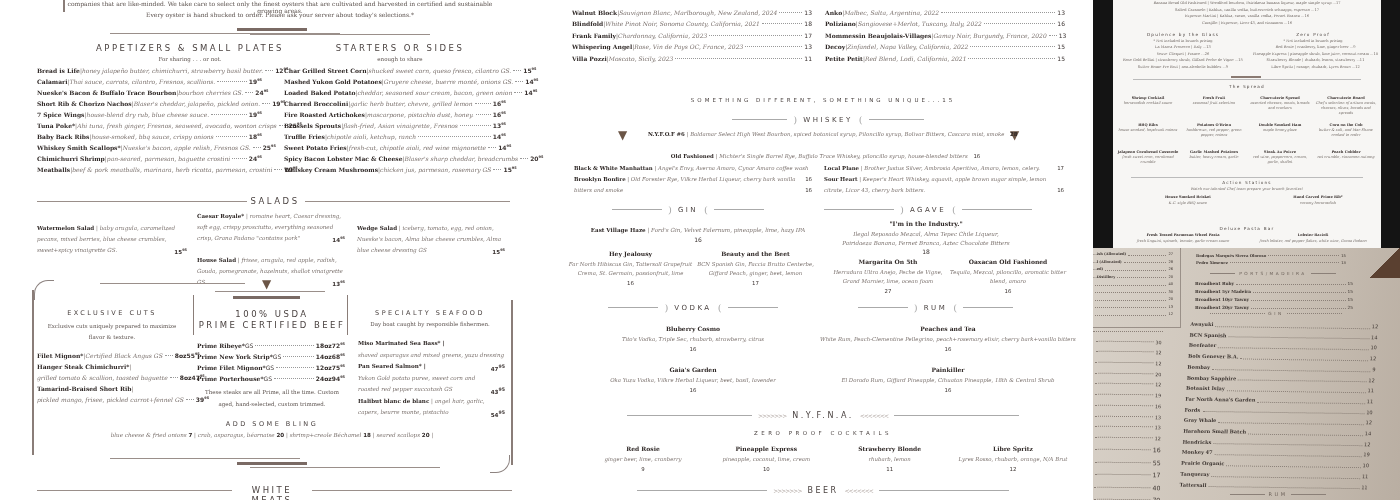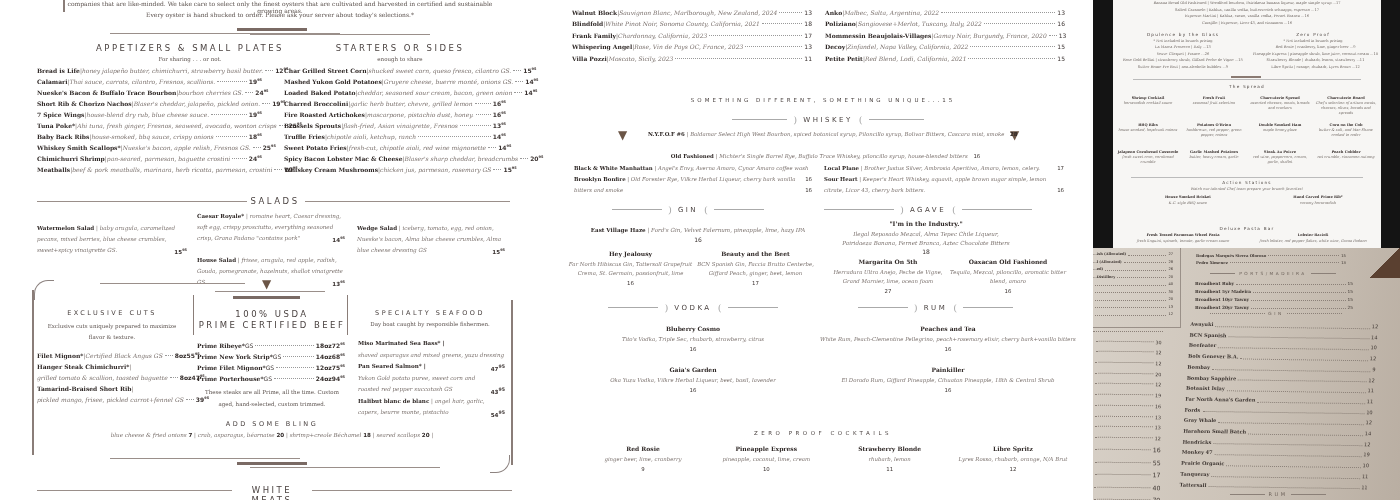--- a/index.html
+++ b/index.html
@@ -522,20 +522,27 @@
         <div class="it" style="line-height: 9px;">White Rum, Peach-Clementine Pellegrino, peach+rosemary elixir, cherry bark+vanilla bitters</div>
         <div class="sans" style="margin-top: 2px;">16</div>
       </div>
       <div style="width: 270px; text-align: center; font-size: 5.4px; margin-bottom: 14px;">
         <div class="b" style="font-size: 6px; margin-bottom: 3px;">Painkiller</div>
         <div class="it" style="line-height: 9px;">El Dorado Rum, Giffard Pineapple, Cihuatan Pineapple, 18th &amp; Central Shrub</div>
         <div class="sans" style="margin-top: 2px;">16</div>
       </div>
     </div>
 
+  <div class="hdr" style="left:50px;top:411px;width:430px;">
+    <span class="ln" style="width:125px;"></span>
+    <span class="chev">&gt;&gt;&gt;&gt;&gt;&gt;&gt;</span>
+    <span class="caps" style="font-size:8px;">N.Y.F.N.A.</span>
+    <span class="chev">&lt;&lt;&lt;&lt;&lt;&lt;&lt;</span>
+    <span class="ln" style="width:125px;"></span>
+  </div>
   <div class="caps" style="position:absolute;left:50px;top:430px;width:430px;text-align:center;font-size:5.5px;letter-spacing:3.5px;">Zero Proof Cocktails</div>
   <div id="nyfna-items" style="position:absolute;left:30px;top:445px;width:480px;display:flex;justify-content:space-between;">
       <div style="width: 110px; text-align: center; font-size: 5.4px; margin-bottom: 0px;">
         <div class="b" style="font-size: 6px; margin-bottom: 3px;">Red Rosie</div>
         <div class="it" style="line-height: 9px;">ginger beer, lime, cranberry</div>
         <div class="sans" style="margin-top: 2px;">9</div>
       </div>
       <div style="width: 110px; text-align: center; font-size: 5.4px; margin-bottom: 0px;">
         <div class="b" style="font-size: 6px; margin-bottom: 3px;">Pineapple Express</div>
         <div class="it" style="line-height: 9px;">pineapple, coconut, lime, cream</div>
@@ -546,20 +553,27 @@
         <div class="it" style="line-height: 9px;">rhubarb, lemon</div>
         <div class="sans" style="margin-top: 2px;">11</div>
       </div>
       <div style="width: 110px; text-align: center; font-size: 5.4px; margin-bottom: 0px;">
         <div class="b" style="font-size: 6px; margin-bottom: 3px;">Libre Spritz</div>
         <div class="it" style="line-height: 9px;">Lyres Rosso, rhubarb, orange, N/A Brut</div>
         <div class="sans" style="margin-top: 2px;">12</div>
       </div>
     </div>
 
+  <div class="hdr" style="left:60px;top:486px;width:410px;">
+    <span class="ln" style="width:130px;"></span>
+    <span class="chev">&gt;&gt;&gt;&gt;&gt;&gt;&gt;</span>
+    <span class="caps" style="font-size:8px;">Beer</span>
+    <span class="chev">&lt;&lt;&lt;&lt;&lt;&lt;&lt;</span>
+    <span class="ln" style="width:130px;"></span>
+  </div>
 </div>
 
 <div class="panel" id="p3">
   <div class="photo-page" id="photo-page">
       <div class="pp " style="left: 10px; top: 1px; width: 248px;">Banana Bread Old Fashioned | Woodford bourbon, Pairidaeza banana liqueur, maple simple syrup ...17</div>
       <div class="pp " style="left: 10px; top: 7.5px; width: 248px;">Salted Caramelo | Kahlua, vanilla vodka, butterscotch schnapps, espresso ...17</div>
       <div class="pp " style="left: 10px; top: 14px; width: 248px;">Espresso Martini | Kahlua, cacao, vanilla vodka, Fernet Branca ...16</div>
       <div class="pp " style="left: 10px; top: 20.5px; width: 248px;">Carajillo | Espresso, Licor 43, and cinnamon ...16</div>
       <div class="pp h" style="left: 10px; top: 32px; width: 120px;">Opulence by the Glass</div>
       <div class="pp " style="left: 10px; top: 39px; width: 120px;">* Not included in brunch pricing</div>

